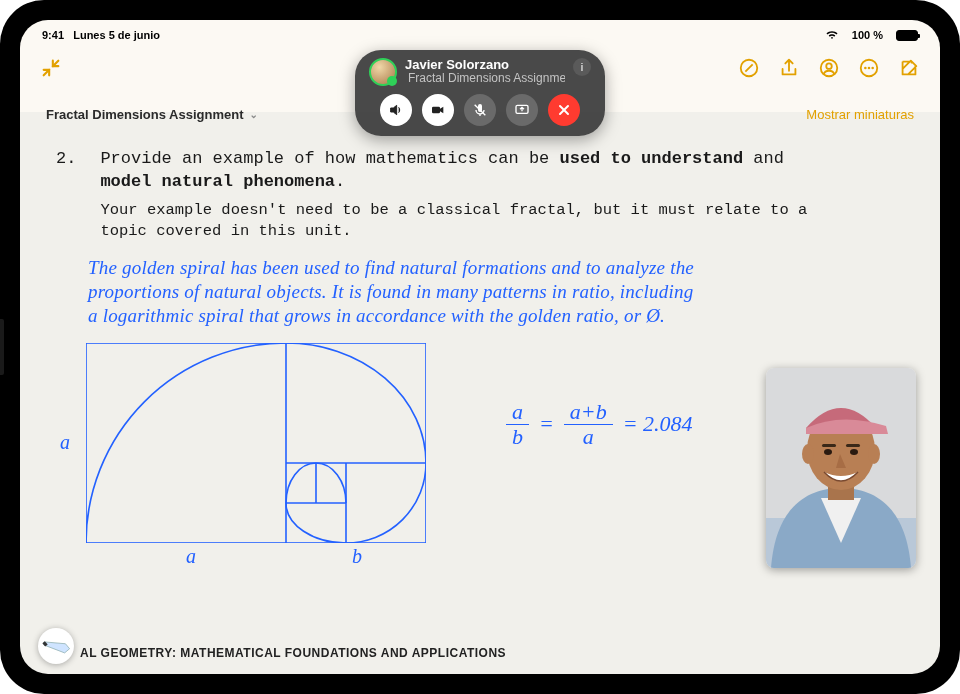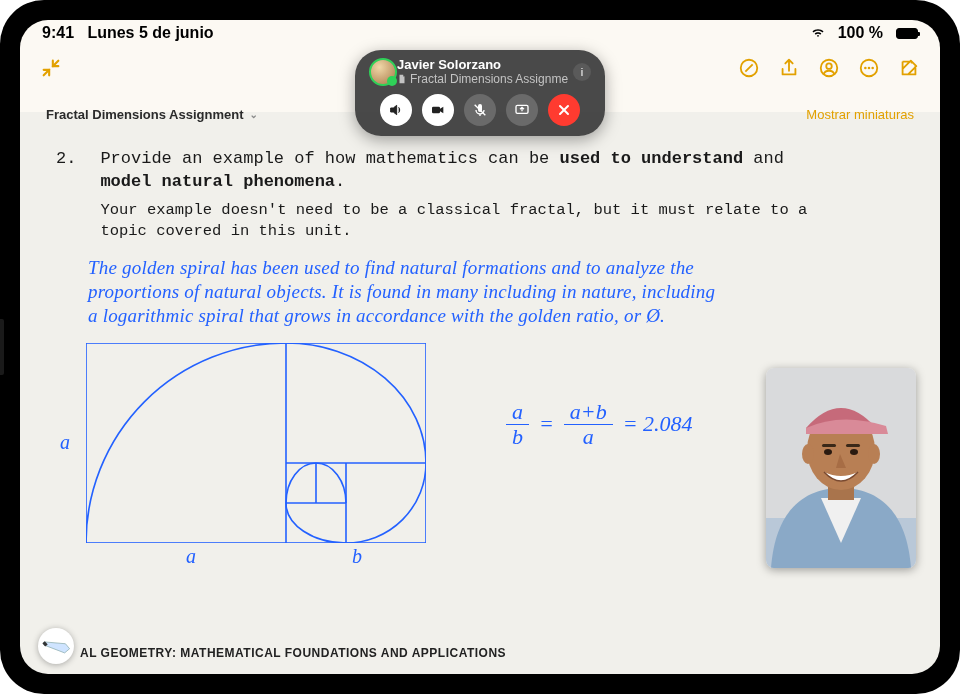--- a/index.html
+++ b/index.html
@@ -22,23 +22,23 @@
     background: linear-gradient(#fcf9f3 0 92px, #f1f0eb 92px 100%);
     border-radius: 28px;
     position: relative;
     overflow: hidden;
   }
 
   
   .status-bar {
     position: absolute; top: 0; left: 0; right: 0;
     height: 26px;
-    display: flex; justify-content: space-between; align-items: flex-start;
+    display: flex; justify-content: space-between; align-items: center;
     padding: 4px 22px 0;
-    font-size: 16px; font-weight: 600; color: #000;
+    font-size: 11px; font-weight: 600; color: #000;
   }
   .status-right { display:flex; align-items:center; gap:13px; }
   .wifi-icon { width:14px; height:10px; }
   .battery { width:22px; height:11px; border:1px solid #000; border-radius:3px; position:relative; background:#000;}
   .battery::after { content:""; position:absolute; right:-3px; top:3px; width:2px; height:4px; background:#000; border-radius:0 1px 1px 0;}
 
   
   .top-toolbar {
     position:absolute; top:28px; left:0; right:0; height:40px;
     display:flex; justify-content:space-between; align-items:center;
@@ -125,21 +125,21 @@
   }
   .pencil-tool svg{ width:26px; height:26px; transform:rotate(-40deg);}
 
   
   .call-pill {
     position:absolute; top:30px; left:50%; transform:translateX(-50%);
     width:250px; background:#3c3c3cEE; border-radius:26px;
     padding:8px 14px 10px; color:#fff;
     box-shadow:0 4px 16px rgba(0,0,0,0.35);
   }
-  .call-top { display:flex; align-items:center; }
+  .call-top { display:flex; gap:8px; }
   .avatar {
     width:28px; height:28px; border-radius:50%;
     background:radial-gradient(circle at 35% 30%, #f0d8a8, #a87848);
     border:2px solid #2fd158; position:relative; flex-shrink:0;
   }
   .avatar::after{content:""; position:absolute; right:-2px; bottom:-2px; width:10px; height:10px; background:#2fd158; border-radius:50%;}
   .call-names { flex:1; line-height:1.1; overflow:hidden;}
   .call-name { font-size:13px; font-weight:600; white-space:nowrap;}
   .call-sub { font-size:12px; color:#c3c3c3; white-space:nowrap; display:flex; align-items:center; gap:3px;}
   .info-btn { width:18px; height:18px; border-radius:50%; background:#5a5a5a; color:#fff; font-size:11px; display:flex; align-items:center; justify-content:center; cursor:pointer;}
@@ -241,21 +241,21 @@
       <div class="question">
         <div class="q-num">2.</div>
         <div class="q-body">
           <span>Provide an example of how mathematics can be </span><b>used to understand</b><span> and </span><b>model natural phenomena</b><span>.</span>
           <div class="q-sub">Your example doesn't need to be a classical fractal, but it must relate to a topic covered in this unit.</div>
         </div>
       </div>
 
       <div class="handwriting">
         <div>The golden spiral has been used to find natural formations and to analyze the</div>
-        <div>proportions of natural objects. It is found in many including in nature, including</div>
+        <div>proportions of natural objects. It is found in many patterns in ratio, including</div>
         <div>a logarithmic spiral that grows in accordance with the golden ratio, or Ø.</div>
       </div>
 
       <div class="figure-area">
         <span class="label-a-left">a</span>
         <div class="spiral-box">
           <svg viewBox="0 0 340 200">
             <g stroke="#2361ff" stroke-width="1.6" fill="none">
               <rect x="0" y="0" width="340" height="200"></rect>
               <line x1="200" y1="0" x2="200" y2="200"></line>

